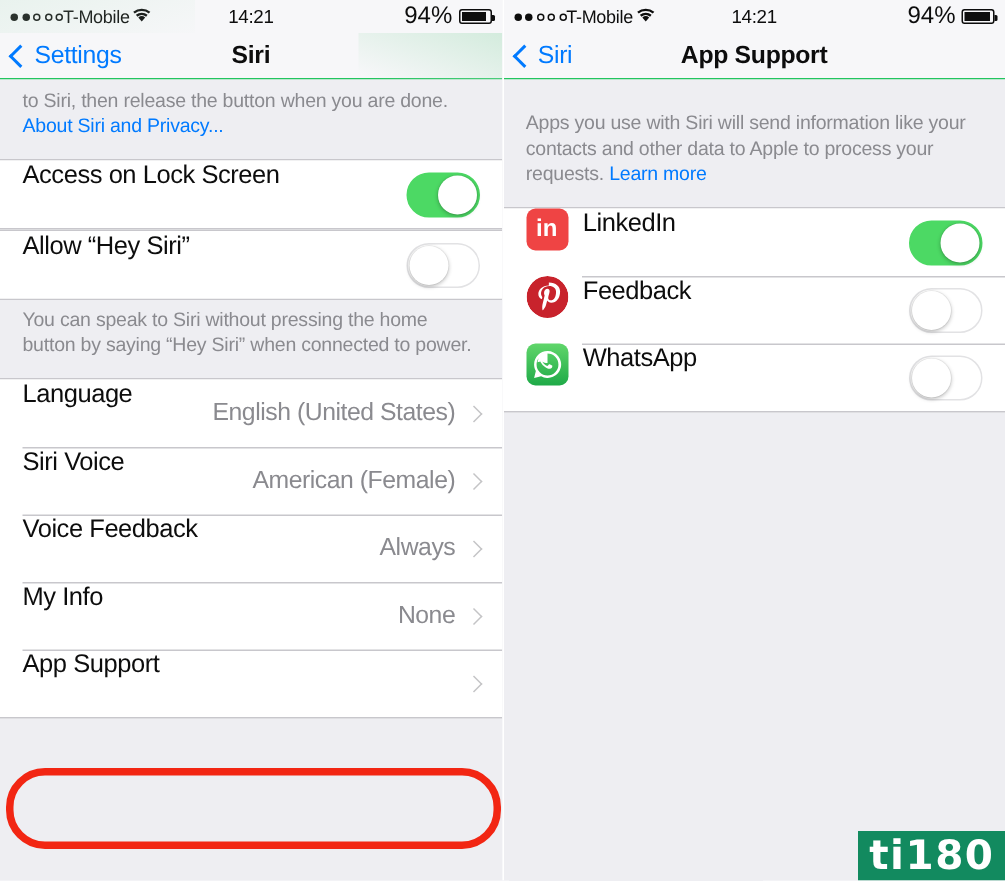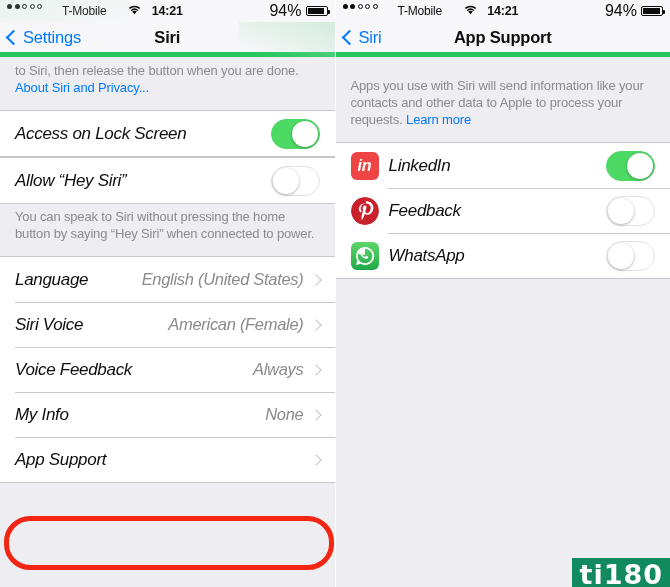--- a/index.html
+++ b/index.html
@@ -12,41 +12,41 @@
   .screens{display:flex;width:670px;height:587px;}
   .phone{position:relative;width:335px;height:587px;background:#eeeef2;overflow:hidden;}
   .phone.right{border-left:1px solid #ffffff;}
 
   
   .statusbar{
     position:relative;height:22px;background:#f7f7f9;
     display:flex;align-items:center;padding:0 7px;
     font-size:12px;font-weight:bold;color:#0d0d0d;
   }
-  .sb-left{display:flex;align-items:flex-start;gap:20px;flex:0 0 auto;}
+  .sb-left{display:flex;align-items:center;gap:0;flex:0 0 auto;}
   .dots{display:flex;align-items:center;gap:2.5px;}
   .dot{width:5px;height:5px;border-radius:50%;background:#0d0d0d;}
   .dot.empty{background:transparent;border:1px solid #0d0d0d;width:3px;height:3px;}
   .carrier{font-size:12px;font-weight:normal;letter-spacing:-.2px;}
   .wifi{display:inline-block;margin-left:2px;}
-  .sb-center{position:absolute;left:0;right:0;text-align:center;font-size:12.5px;font-weight:bold;letter-spacing:-.2px;}
+  .sb-center{position:absolute;left:0;right:0;text-align:center;font-size:12.5px;font-weight:normal;letter-spacing:-.2px;}
   .sb-right{margin-left:auto;display:flex;align-items:center;gap:4px;position:relative;z-index:2;}
   .batt-pct{font-size:16px;font-weight:normal;}
   .batt{position:relative;width:22px;height:10px;border:1px solid #0d0d0d;border-radius:2px;box-sizing:border-box;}
   .batt i{position:absolute;left:1px;top:1px;bottom:1px;width:calc(94% - 2px);background:#0d0d0d;display:block;}
   .batt:after{content:"";position:absolute;right:-3px;top:3px;width:2px;height:4px;background:#0d0d0d;border-radius:0 1px 1px 0;}
   .greenwash{position:absolute;top:0;right:0;width:96px;height:52px;
     background:linear-gradient(200deg,rgba(182,226,198,.55),rgba(182,226,198,0) 72%);pointer-events:none;}
   .greenwash2{position:absolute;top:0;left:0;width:130px;height:60px;
     background:linear-gradient(160deg,rgba(182,226,198,.22),rgba(182,226,198,0) 70%);pointer-events:none;}
 
   
   .navbar{
     position:relative;height:30px;background:#f7f7f9;
-    border-bottom:5px solid #22c55e;
+    border-bottom:1px solid #22c55e;
     display:flex;align-items:center;padding:0 8px;
   }
   .back{display:flex;align-items:center;gap:3px;color:#007aff;font-size:16.5px;
         cursor:pointer;flex:0 0 auto;letter-spacing:-.2px;}
   .chev-back{display:block;width:9px;height:9px;border-left:2.4px solid #007aff;border-bottom:2.4px solid #007aff;
         transform:rotate(45deg);margin-right:1px;}
   .nav-title{position:absolute;left:0;right:0;text-align:center;font-size:16.5px;font-weight:bold;color:#0d0d0d;letter-spacing:-.2px;}
 
   
   .content{position:relative;height:535px;background:#eeeef2;overflow:hidden;}
@@ -54,22 +54,22 @@
   .footnote{
     color:#8a8a8f;font-size:13px;line-height:17px;
     padding:4px 15px 14px 15px;letter-spacing:-.15px;
   }
   .footnote.top{padding-top:5px;}
   .link{color:#007aff;}
 
   .group{background:#ffffff;border-top:1px solid #c8c7cc;border-bottom:1px solid #c8c7cc;}
 
   .row{
-    position:relative;display:flex;align-items:center;
-    height:45px;padding:0 15px;background:#ffffff;box-sizing:border-box;font-style:italic;
+    position:relative;display:flex;
+    height:45px;padding:0 15px;background:#ffffff;box-sizing:border-box;
   }
   .row + .row:before{content:"";position:absolute;left:15px;right:0;top:0;height:1px;background:#c8c7cc;}
   .row.appsep + .row.appsep:before{left:52px;}
   .row-label{font-size:17px;color:#0d0d0d;letter-spacing:-.3px;}
   .row-right{margin-left:auto;display:flex;align-items:center;gap:8px;}
   .row-value{font-size:16.5px;color:#8a8a8f;letter-spacing:-.3px;}
   .chev{display:block;width:7px;height:7px;border-top:1.7px solid #c4c4c6;border-right:1.7px solid #c4c4c6;
         transform:rotate(45deg);}
 
   

